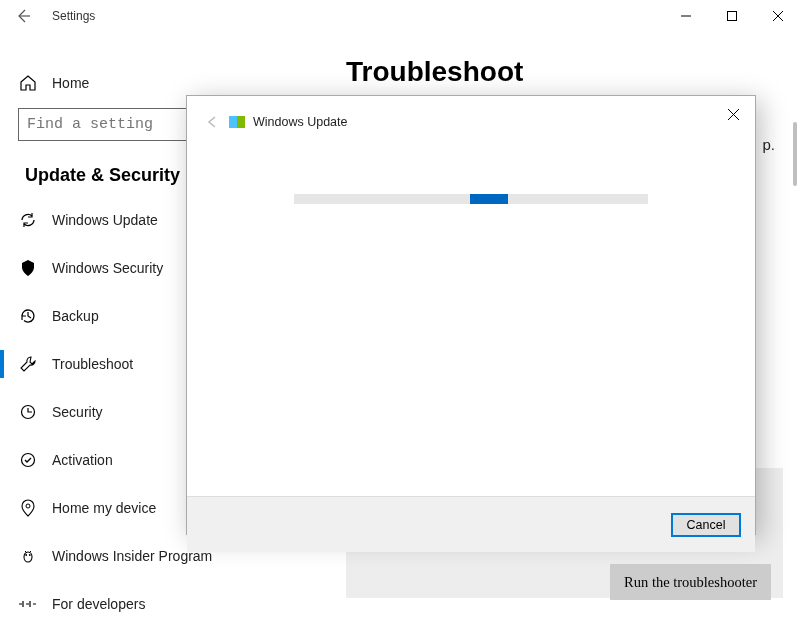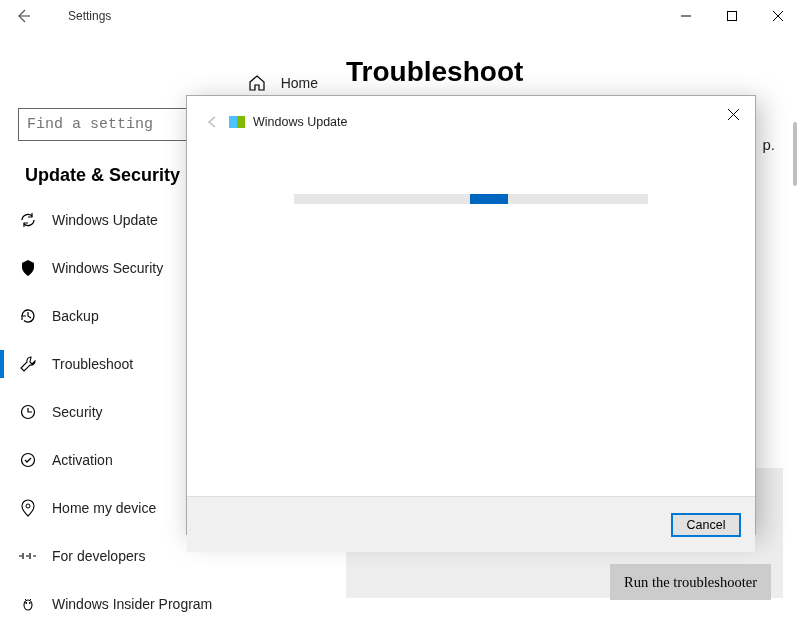--- a/index.html
+++ b/index.html
@@ -17,35 +17,35 @@
   .titlebar {
     height: 32px;
     display: flex;
     align-items: center;
   }
   .tb-back {
     width: 46px; height: 32px;
     display: flex; align-items: center; justify-content: center;
     color: #666;
   }
-  .tb-title { font-size: 12px; color: #333; margin-left: 22px; }
+  .tb-title { font-size: 12px; color: #333; margin-left: 6px; }
   .tb-controls { margin-left: auto; display: flex; }
   .tb-btn { width: 46px; height: 32px; display:flex; align-items:center; justify-content:center; color:#333; }
   .tb-btn svg { width: 10px; height: 10px; }
   
   .split { display: flex; height: 599px; }
   .sidebar { width: 318px; padding: 8px 0 0 0; }
   .home-row, .side-item {
     display: flex; align-items: center;
     height: 42px;
     padding-left: 18px;
     font-size: 14px; color: #222;
     position: relative;
   }
-  .home-row { margin-top: 22px; margin-bottom: 4px; justify-content: flex-end;}
+  .home-row { margin-top: 22px; margin-bottom: 4px;}
   .home-row .icn, .side-item .icn {
     width: 20px; height: 20px; margin-right: 14px;
     display:flex; align-items:center; justify-content:center;
     color:#333;
   }
   .searchbox {
     width: 288px;
     margin: 4px 0 18px 18px;
     height: 33px;
     border: 1px solid #666;
@@ -252,37 +252,37 @@
           <svg width="18" height="18" viewBox="0 0 18 18">
             <circle cx="9" cy="7" r="2" stroke="#000" fill="none"></circle>
             <path d="M9 1 a6 6 0 0 1 6 6 c0 4 -6 10 -6 10 s-6 -6 -6 -10 a6 6 0 0 1 6 -6 z" stroke="#000" fill="none" stroke-width="1.1"></path>
           </svg>
         </span>
       <span>Home my device</span>
     </div>
 
     <div class="side-item">
       <span class="icn">
-          <svg width="20" height="14" viewBox="0 0 20 14">
-            <path d="M1 7 h3 M5 4 v6 M8 7 h3 M12 4 v6 M15 7 h3" stroke="#000" stroke-width="1.2"></path>
-          </svg>
-        </span>
-      <span>For developers</span>
-    </div>
-
-    <div class="side-item">
-      <span class="icn">
           <svg width="18" height="18" viewBox="0 0 18 18">
             <ellipse cx="9" cy="10" rx="4" ry="5" stroke="#000" fill="none" stroke-width="1.1"></ellipse>
             <circle cx="7.2" cy="8" r="0.9" fill="#000"></circle>
             <circle cx="10.8" cy="8" r="0.9" fill="#000"></circle>
             <path d="M6 4 l2 2 M12 4 l-2 2" stroke="#000"></path>
           </svg>
         </span>
       <span>Windows Insider Program</span>
+    </div>
+
+    <div class="side-item">
+      <span class="icn">
+          <svg width="20" height="14" viewBox="0 0 20 14">
+            <path d="M1 7 h3 M5 4 v6 M8 7 h3 M12 4 v6 M15 7 h3" stroke="#000" stroke-width="1.2"></path>
+          </svg>
+        </span>
+      <span>For developers</span>
     </div>
 
   </div>
 
   <div class="content">
     <div class="page-title">Troubleshoot</div>
     <div class="truncated-text">p.</div>
     <div class="scrollbar-stub"></div>
 
     <div class="card-bottom">

